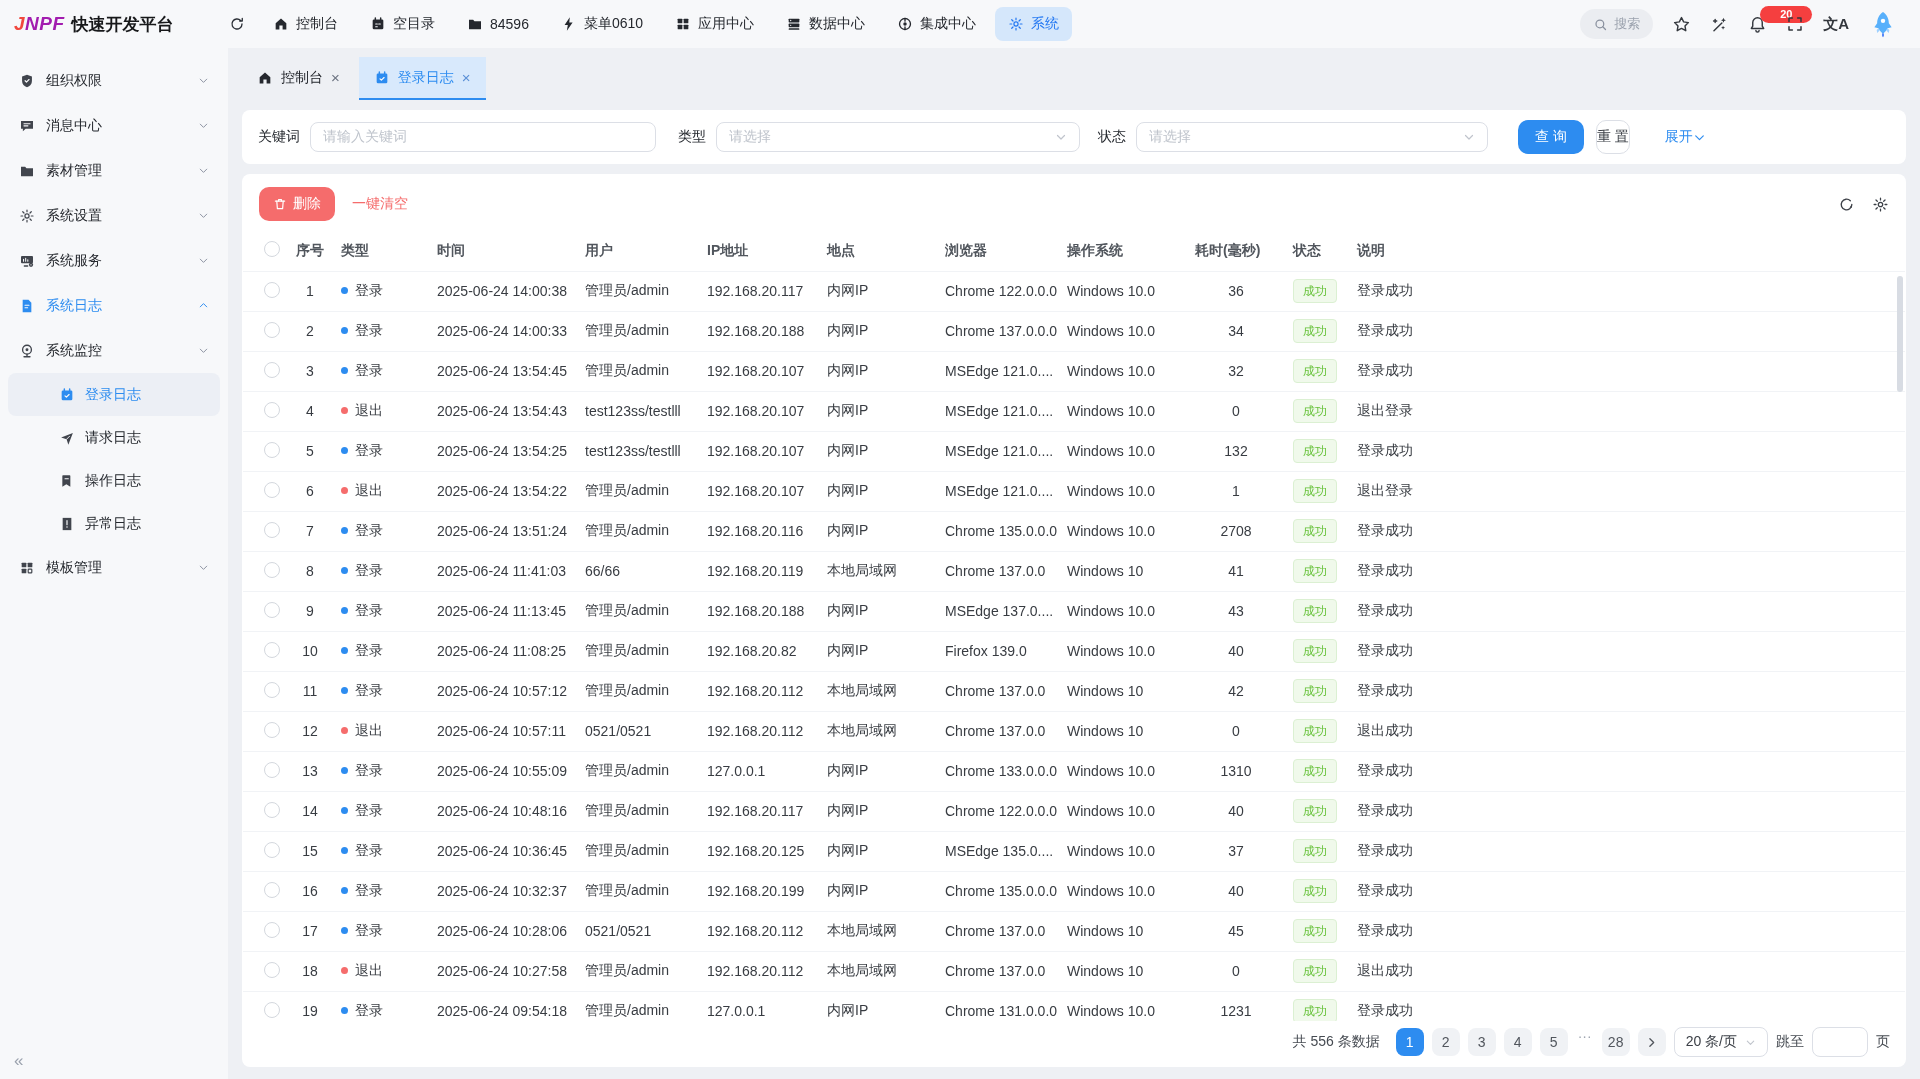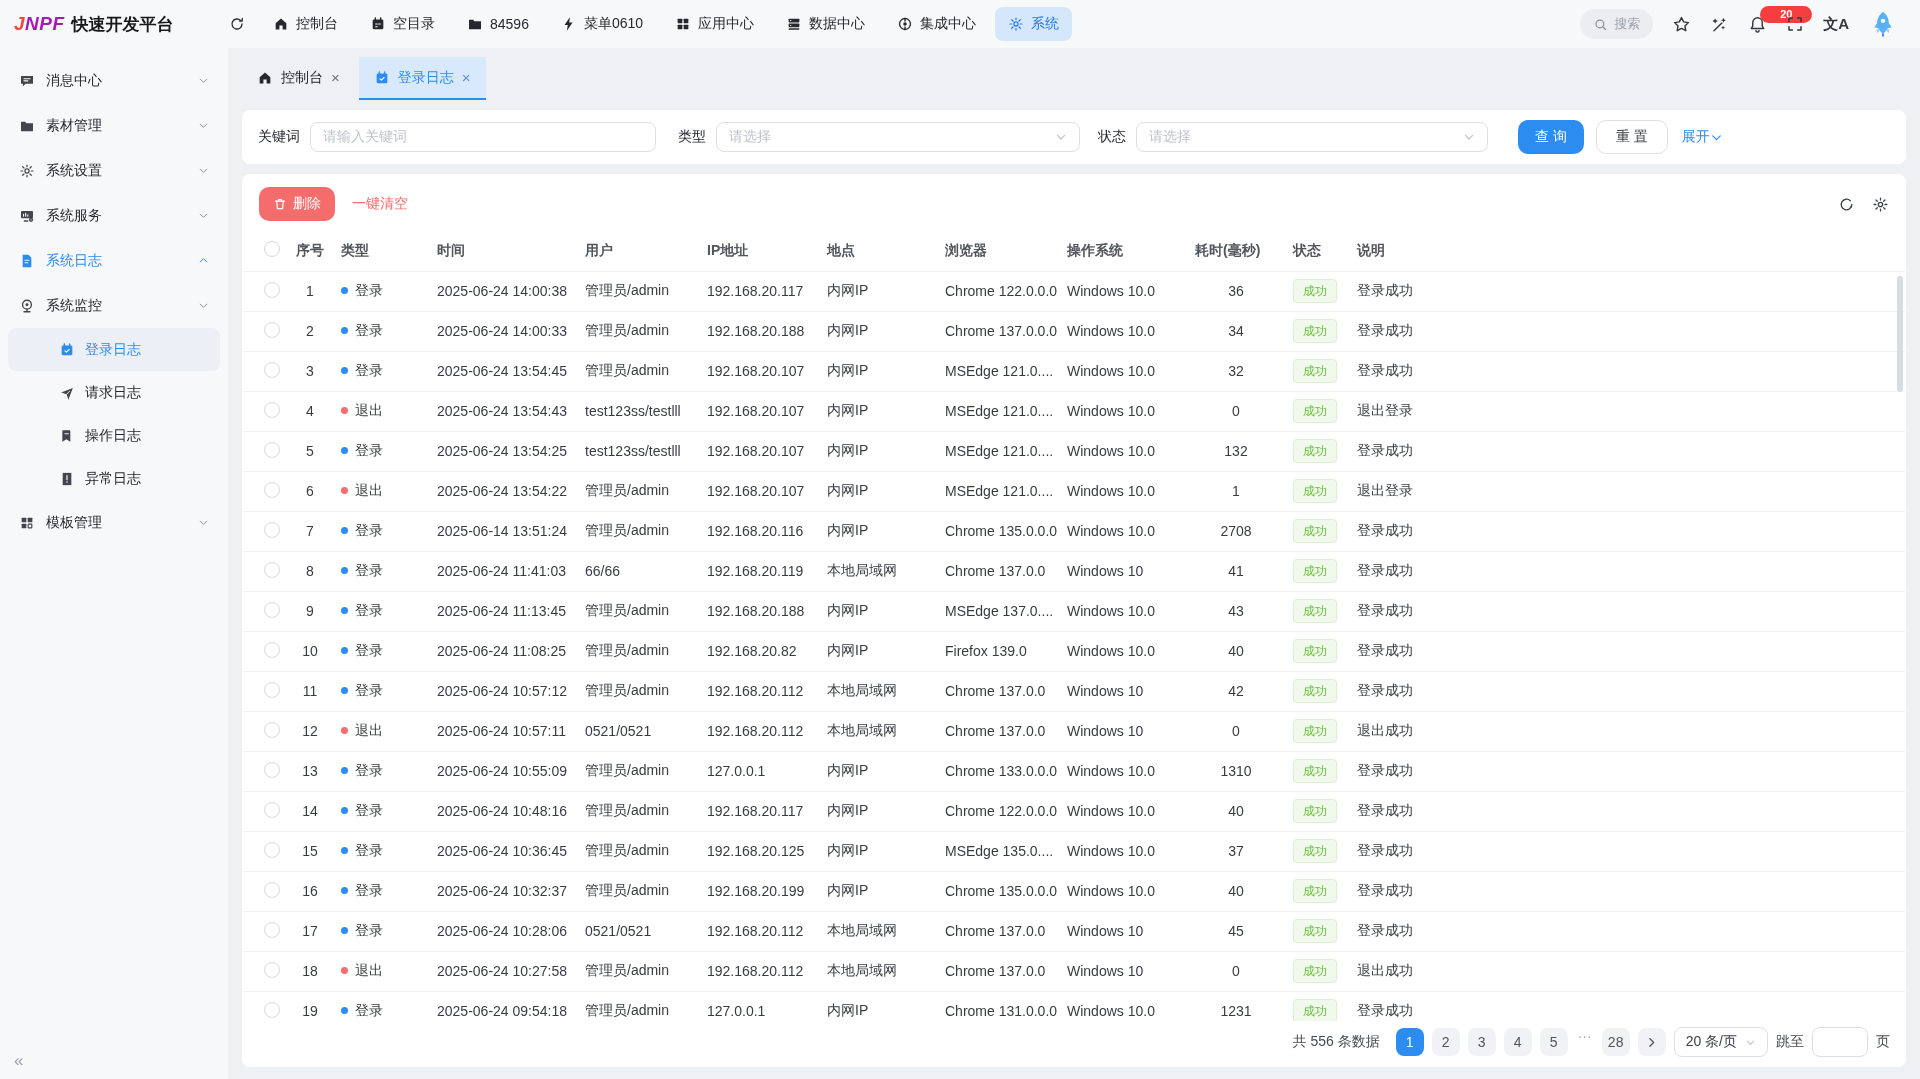--- a/index.html
+++ b/index.html
@@ -54,21 +54,21 @@
   .filter-card { background:#fff; border-radius:8px; padding:10px 16px; display:flex; align-items:center; flex:0 0 auto; }
   .f-label { margin-right:10px; white-space:nowrap; }
   .f-input, .f-select { height:30px; border:1px solid #dcdfe6; border-radius:8px; background:#fff; display:flex; align-items:center; padding:0 12px; color:#bfc4cc; cursor:text; }
   .f-input { width:346px; margin-right:22px; }
   .f-select { cursor:pointer; justify-content:space-between; }
   .f-select .chev { color:#c0c4cc; }
   .sel-type { width:364px; margin-right:18px; }
   .sel-status { width:352px; margin-right:30px; }
   .btn { height:34px; border-radius:10px; display:flex; align-items:center; justify-content:center; font-size:14px; cursor:pointer; white-space:nowrap; }
   .btn-primary { background:#2d8cf0; color:#fff; padding:0 17px; margin-right:12px; }
-  .btn-plain { background:#fff; border:1px solid #dcdfe6; color:#3c4047; padding:0 19px; margin-right:14px; }
+  .btn-plain { background:#fff; border:1px solid #dcdfe6; color:#3c4047; padding:0 0; margin-right:35px; }
   .link-expand { color:#2d8cf0; display:flex; align-items:center; cursor:pointer; }
 
   .table-card { background:#fff; border-radius:8px; flex:1; display:flex; flex-direction:column; min-height:0; position:relative; }
   .toolbar { display:flex; align-items:center; padding:13px 17px 10px; flex:0 0 auto; }
   .btn-danger { background:#f56c6c; color:#fff; padding:0 14px; gap:6px; }
   .link-danger { color:#f56c6c; margin-left:17px; cursor:pointer; }
   .toolbar-right { margin-left:auto; display:flex; align-items:center; gap:17px; color:#3c4047; }
   .toolbar-right .tr-icon { cursor:pointer; }
 
   .table-wrap { flex:1; overflow:hidden; padding:0 1px; }
@@ -234,20 +234,34 @@
               <path fill="#2d6af6" d="M12 19.6c1 1.1 1 2.7 0 3.8-1-1.1-1-2.7 0-3.8z"></path>
               <path fill="#9fd1ff" d="M9.2 17.5 7 19.7l-.4-2.6 1.6-1.4zM14.8 17.5l2.2 2.2.4-2.6-1.6-1.4z"></path>
             </svg>
           </span>
       </span>
     </div>
   </header>
 
   <div class="body">
     <aside class="sidebar" id="sidebar">
+      <div class="side-item">
+          <span class="si-icon">
+            <svg width="16" height="16" viewBox="0 0 24 24" fill="none" stroke="currentColor" stroke-width="1.8" stroke-linecap="round" stroke-linejoin="round">
+              <path d="M12 2.6 19.4 5.2v6.8c0 4.7-3.1 7.8-7.4 9.4-4.3-1.6-7.4-4.7-7.4-9.4V5.2z" fill="currentColor" stroke="none"></path>
+              <path d="M9.2 11.6l2 2 3.8-3.8" stroke="#f7f8fa" stroke-width="1.8"></path>
+            </svg>
+          </span>
+          <span class="si-label">组织权限</span>
+          <span class="si-chev">
+            <svg width="13" height="13" viewBox="0 0 24 24" fill="none" stroke="currentColor" stroke-width="1.8" stroke-linecap="round" stroke-linejoin="round">
+              <path d="M6 9.5l6 6 6-6"></path>
+            </svg>
+          </span>
+        </div>
         <div class="side-item">
           <span class="si-icon">
             <svg width="16" height="16" viewBox="0 0 24 24" fill="none" stroke="currentColor" stroke-width="1.8" stroke-linecap="round" stroke-linejoin="round">
               <path d="M3 4.5h18v11.8h-11l-4.2 3.6v-3.6H3z" fill="currentColor" stroke="none"></path>
               <path d="M7.4 8.6h9.2M7.4 11.8h6" stroke="#f7f8fa" stroke-width="1.6"></path>
             </svg>
           </span>
           <span class="si-label">消息中心</span>
           <span class="si-chev">
             <svg width="13" height="13" viewBox="0 0 24 24" fill="none" stroke="currentColor" stroke-width="1.8" stroke-linecap="round" stroke-linejoin="round">
@@ -589,21 +603,21 @@
                     <td>MSEdge 121.0....</td>
                     <td>Windows 10.0</td>
                     <td class="c-center">1</td>
                     <td><span class="tag-success">成功</span></td>
                     <td>退出登录</td>
                   </tr>
                   <tr>
                     <td class="col-cb"><span class="cb"></span></td>
                     <td class="c-center">7</td>
                     <td><span class="dot" style="background:#2d8cf0"></span>登录</td>
-                    <td>2025-06-14 13:51:24</td>
+                    <td>2025-06-24 13:51:24</td>
                     <td>管理员/admin</td>
                     <td>192.168.20.116</td>
                     <td>内网IP</td>
                     <td>Chrome 135.0.0.0</td>
                     <td>Windows 10.0</td>
                     <td class="c-center">2708</td>
                     <td><span class="tag-success">成功</span></td>
                     <td>登录成功</td>
                   </tr>
                   <tr>

